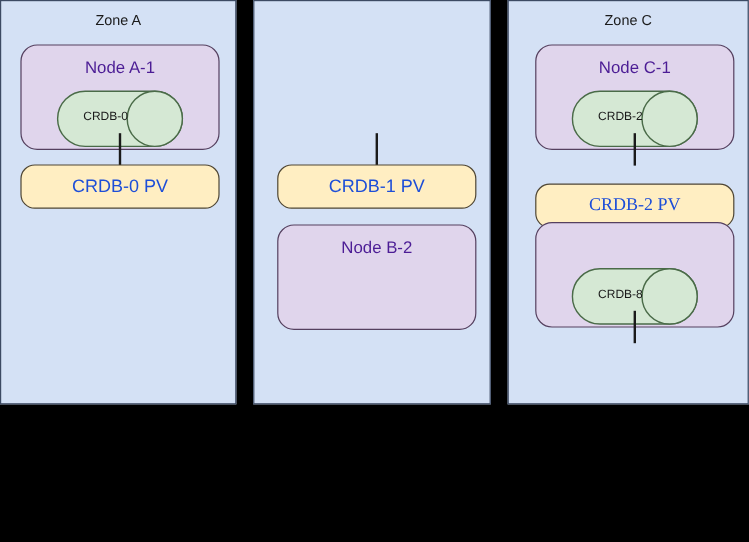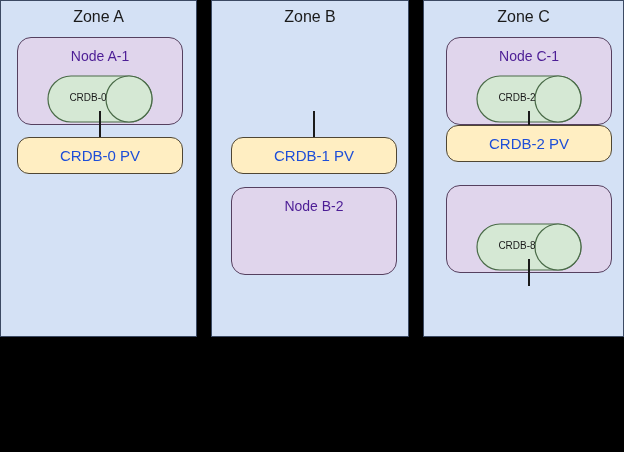--- a/index.html
+++ b/index.html
@@ -26,21 +26,21 @@
     background: #d4e1f5;
     border: 1px solid #3c4a63;
     box-sizing: border-box;
   }
   .zone-title {
     position: absolute;
     top: 8px;
     left: 0;
     right: 0;
     text-align: center;
-    font-size: 16px;
+    font-size: 12px;
     color: #1a1a1a;
     line-height: 16px;
   }
 
   
   .node {
     position: absolute;
     background: #e0d5ec;
     border: 1px solid #55405f;
     border-radius: 14px;
@@ -127,21 +127,20 @@
     </div>
 
     <div class="connector" style="left:98px; top:110px; height:27px;"></div>
 
     <div class="pv" style="left:16px; top:136px; width:166px; height:37px;">
       <span class="pv-label">CRDB-0 PV</span>
     </div>
   </div>
 
   <div class="zone" style="left:211px; top:0px; width:198px; height:337px;">
-    <div class="zone-title">Zone B</div>
 
 
     <div class="connector" style="left:101px; top:110px; height:27px;"></div>
 
     <div class="pv" style="left:19px; top:136px; width:166px; height:37px;">
       <span class="pv-label">CRDB-1 PV</span>
     </div>
 
     <div class="node" style="left:19px; top:186px; width:166px; height:88px;">
       <div class="node-title">Node B-2</div>
@@ -158,21 +157,21 @@
         <svg viewBox="0 0 106 48" xmlns="http://www.w3.org/2000/svg">
           <path d="M 24,1 L 82,1 A 23,23 0 0 1 82,47 L 24,47 A 23,23 0 0 1 24,1 Z" fill="#d5e8d4" stroke="#4a6b48" stroke-width="1.2"></path>
           <ellipse cx="82" cy="24" rx="23" ry="23" fill="#d5e8d4" stroke="#4a6b48" stroke-width="1.2"></ellipse>
         </svg>
         <div class="cyl-label">CRDB-2</div>
       </div>
     </div>
 
     <div class="connector" style="left:104px; top:110px; height:27px;"></div>
 
-    <div class="pv" style="left:22px; top:124px; width:166px; height:37px;">
+    <div class="pv" style="left:22px; top:152px; width:166px; height:37px;font-family:Liberation Serif, serif;">
       <span class="pv-label">CRDB-2 PV</span>
     </div>
 
     <div class="node" style="left:22px; top:184px; width:166px; height:88px;">
 
       <div class="cyl" style="left:29px; top:37px;">
         <svg viewBox="0 0 106 48" xmlns="http://www.w3.org/2000/svg">
           <path d="M 24,1 L 82,1 A 23,23 0 0 1 82,47 L 24,47 A 23,23 0 0 1 24,1 Z" fill="#d5e8d4" stroke="#4a6b48" stroke-width="1.2"></path>
           <ellipse cx="82" cy="24" rx="23" ry="23" fill="#d5e8d4" stroke="#4a6b48" stroke-width="1.2"></ellipse>
         </svg>

